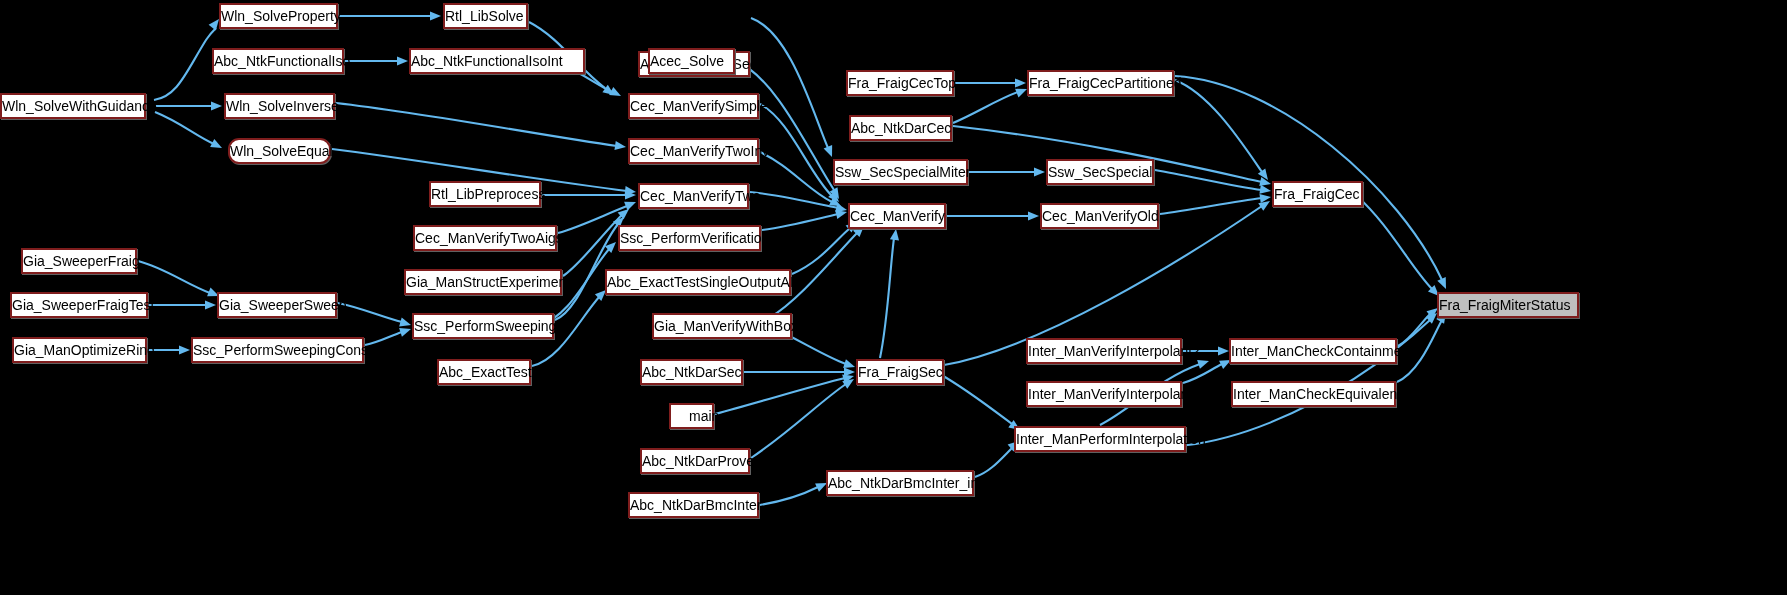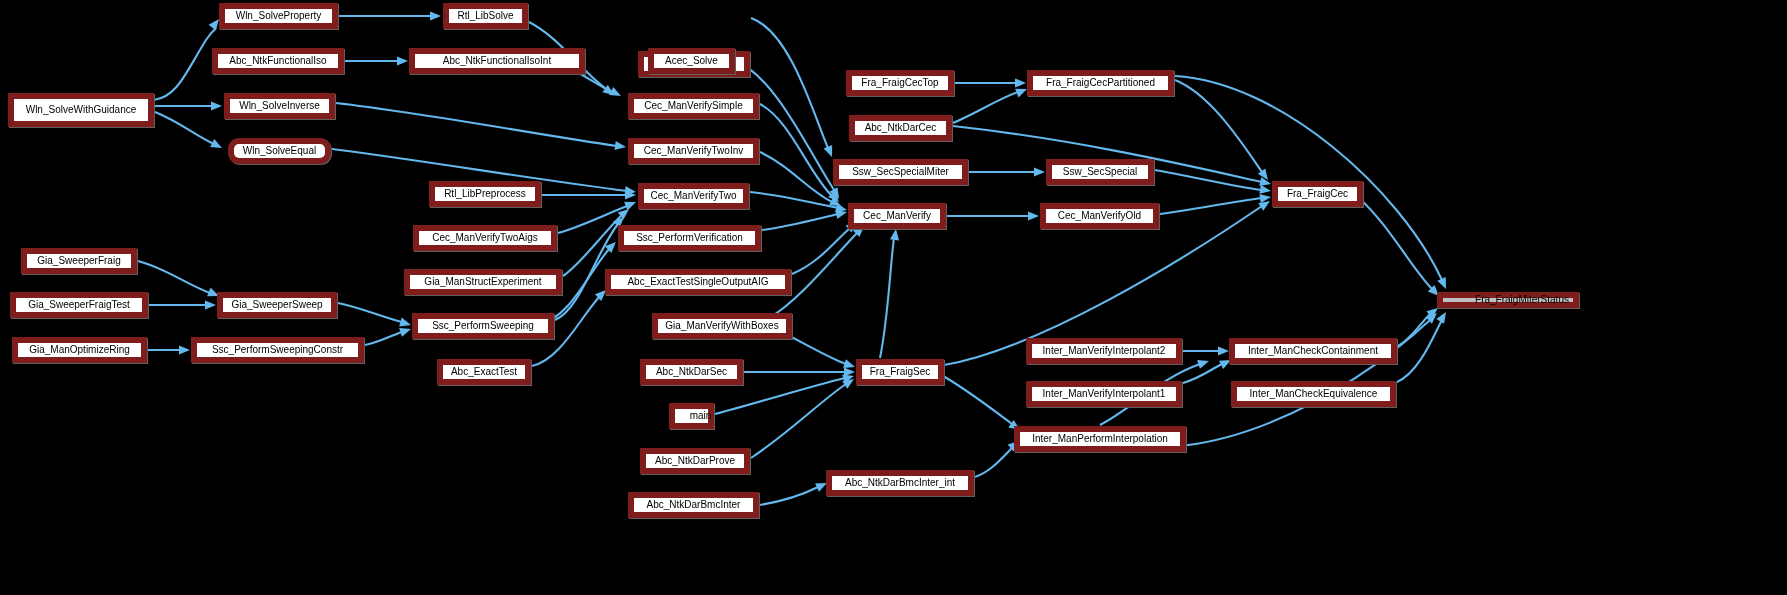--- a/index.html
+++ b/index.html
@@ -1,21 +1,21 @@
 <!DOCTYPE html>
 <html><head>
 <meta charset="utf-8">
 <style>
   html,body{margin:0;padding:0;background:#000;}
   #stage{position:relative;width:1787px;height:595px;background:#000;overflow:hidden;
          font-family:"Liberation Sans", sans-serif;}
   svg.edges{position:absolute;left:0;top:0;width:1787px;height:595px;}
-  .node{position:absolute;box-sizing:border-box;background:#fff;border:6px solid #7f1d1d;
-        box-shadow:1px 1px 0 0 #606060;display:flex;align-items:center;justify-content:center;
-        color:#000;font-size:10px;line-height:1;white-space:nowrap;letter-spacing:0;}
+  .node{position:absolute;box-sizing:border-box;background:#fff;border:2px solid #7f1d1d;
+        box-shadow:1px 1px 0 0 #606060;display:flex;align-items:center;
+        color:#000;font-size:14px;line-height:1;white-space:nowrap;letter-spacing:0;}
   .node.hl{background:#bfbfbf;}
   .edge{fill:none;stroke:#63b8ee;stroke-width:2.1px;}
   .ahead{fill:#63b8ee;stroke:none;}
 </style>
 </head>
 <body>
 
 <div id="stage">
   <svg class="edges" viewBox="0 0 1787 595" id="edge-svg">
       <path d="M154,100 C178,96 186,72 206,40 Q210,34 216,28" class="edge"></path>
@@ -119,21 +119,21 @@
       <path d="M1100,425 C1130,410 1160,378 1200,364" class="edge"></path>
       <polygon points="0,0 -11,-4.6 -11,4.6" class="ahead" transform="translate(1209,361) rotate(-18)"></polygon>
       <path d="M1398,346 C1410,340 1420,324 1430,314" class="edge"></path>
       <polygon points="0,0 -11,-4.6 -11,4.6" class="ahead" transform="translate(1438,308) rotate(-38)"></polygon>
       <path d="M1397,382 C1420,372 1434,334 1442,320" class="edge"></path>
       <polygon points="0,0 -11,-4.6 -11,4.6" class="ahead" transform="translate(1446,312) rotate(-58)"></polygon>
       <path d="M1111,439 C1200,470 1340,404 1430,320" class="edge"></path>
       <polygon points="0,0 -11,-4.6 -11,4.6" class="ahead" transform="translate(1437,313) rotate(-42)"></polygon>
     </svg>
   <div id="node-layer">
-      <div class="node" style="left: 8px; top: 93px; width: 146px; height: 34px;">
+      <div class="node" style="left: 0; top: 93px; width: 146px; height: 26px;">
         <span>Wln_SolveWithGuidance</span>
       </div>
       <div class="node" style="left: 219px; top: 3px; width: 119px; height: 26px;">
         <span>Wln_SolveProperty</span>
       </div>
       <div class="node" style="left: 212px; top: 48px; width: 132px; height: 26px;">
         <span>Abc_NtkFunctionalIso</span>
       </div>
       <div class="node" style="left: 224px; top: 93px; width: 111px; height: 26px;">
         <span>Wln_SolveInverse</span>
@@ -251,17 +251,17 @@
       </div>
       <div class="node" style="left: 1272px; top: 181px; width: 91px; height: 26px;">
         <span>Fra_FraigCec</span>
       </div>
       <div class="node" style="left: 1229px; top: 338px; width: 168px; height: 26px;">
         <span>Inter_ManCheckContainment</span>
       </div>
       <div class="node" style="left: 1231px; top: 381px; width: 165px; height: 26px;">
         <span>Inter_ManCheckEquivalence</span>
       </div>
-      <div class="node hl" style="left: 1437px; top: 292px; width: 142px; height: 16px; padding-left: 28px;">
+      <div class="node hl" style="left: 1437px; top: 292px; width: 142px; height: 26px;">
         <span>Fra_FraigMiterStatus</span>
       </div>
     </div>
 </div>
 
 </body></html>

